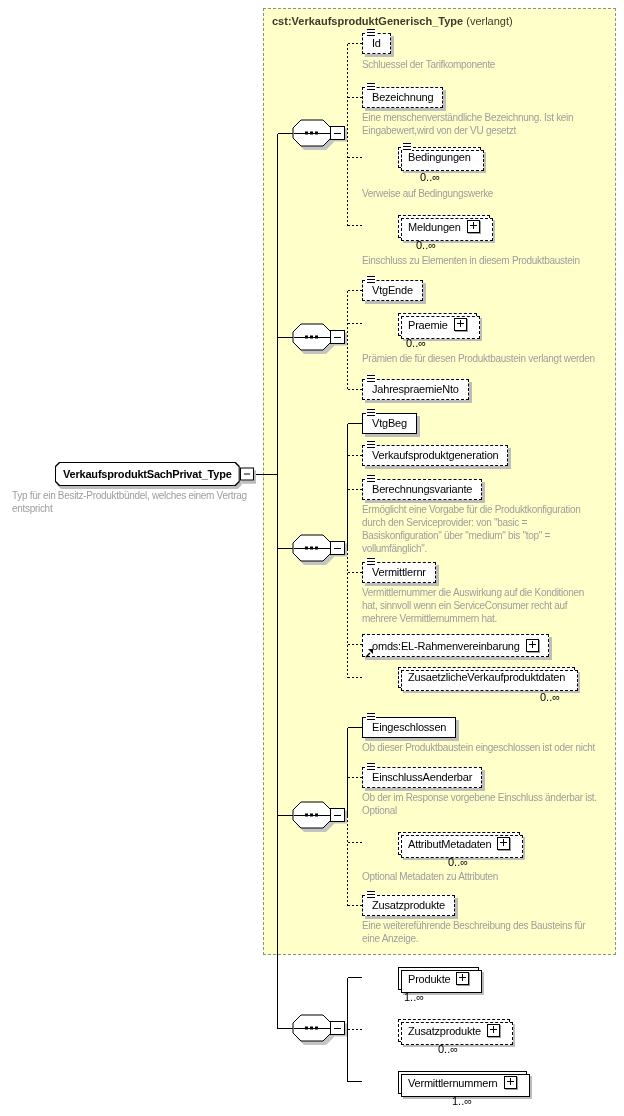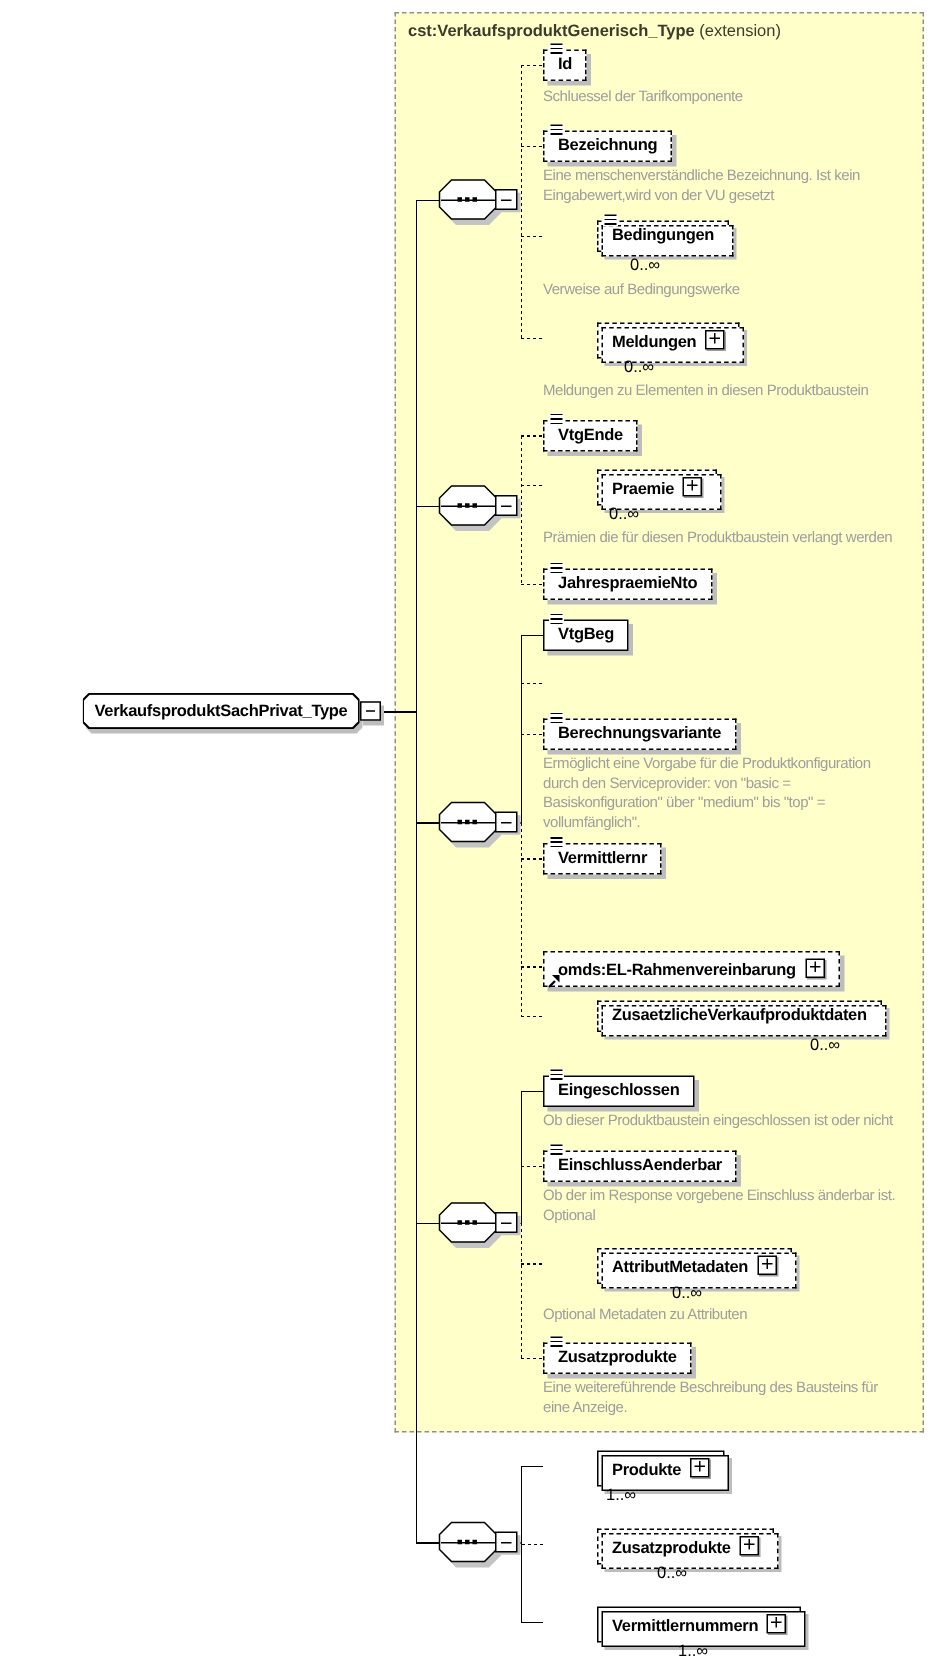--- a/index.html
+++ b/index.html
@@ -9,21 +9,21 @@
   
   .ext-box{position:absolute;left:263px;top:8px;width:353px;height:947px;box-sizing:border-box;
            background:#FFFFC9;border:1px dashed #8f8f8f;z-index:0;}
   .ext-title{position:absolute;left:8px;top:6px;font-size:11px;color:#3b3b2c;white-space:nowrap;}
   .ext-title .b{font-weight:bold;}
 
   svg.lines{position:absolute;left:0;top:0;z-index:1;}
 
   
   .el{position:absolute;z-index:2;background:#fff;border:1px solid #000;color:#000;
-      font-size:11px;font-weight:bold;letter-spacing:-0.2px;line-height:11px;
+      font-size:11px;font-weight:normal;letter-spacing:-0.2px;line-height:11px;
       padding:4px 9px;white-space:nowrap;box-shadow:3px 3px 0 #bdbdbd;}
   .el.dashed{border-style:dashed;}
   .el.stacked{box-shadow:none;margin-left:36px;}
   .el.stacked::before{content:"";position:absolute;left:2px;top:2px;width:100%;height:100%;
       border:1px dashed #000;background:#fff;z-index:-1;box-shadow:2px 2px 0 #bdbdbd;}
   .el.stacked:not(.dashed)::before{border-style:solid;}
 
   
   .lines-icon{position:absolute;left:3px;top:-5px;width:10px;height:8px;background:#fff;}
   .lines-icon::before{content:"";position:absolute;left:1px;top:0;width:8px;height:7px;
@@ -57,21 +57,21 @@
   .minus-tab::before{content:"";position:absolute;left:3px;top:5px;width:6px;height:1px;background:#000;}
 </style>
 </head>
 <body>
 
 <div class="canvas">
 
   <div class="ext-box">
     <div class="ext-title">
       <span class="b">cst:VerkaufsproduktGenerisch_Type</span>
-      <span>(extension)</span>
+      <span>(verlangt)</span>
     </div>
   </div>
 
   <svg class="lines" width="624" height="1116">
     <g stroke="#000" stroke-width="1" fill="none" shape-rendering="crispEdges">
       <path d="M190 474.5 H277.5 M277.5 133.5 V1028.5
         M277.5 133.5 H293 M277.5 337.5 H293 M277.5 548.5 H293 M277.5 815.5 H293 M277.5 1028.5 H293
         M344 548.5 H347.5 M347.5 548.5 V423.5 M347.5 423.5 H362
         M344 815.5 H347.5 M347.5 815.5 V727.5 M347.5 727.5 H362
         M344 1028.5 H347.5 M347.5 977.5 V1081.5 M347.5 977.5 H362 M347.5 1081.5 H362"></path>
@@ -139,20 +139,22 @@
       <line x1="41" y1="0.5" x2="48" y2="0.5" stroke="#000"></line>
     </g>
   </svg>
 
   <div class="root-wrap">
     <div class="root-box">
         <div class="root-inner">VerkaufsproduktSachPrivat_Type</div>
       </div>
     <span class="minus-tab"></span>
   </div>
+  <div class="ann" style="left:12px;top:489px">Typ für ein Besitz-Produktbündel, welches einem Vertrag
+entspricht</div>
 
   <div class="el dashed" style="left:362px;top:33px">
     <span class="lines-icon"></span>
     <span>Id</span>
   </div>
   <div class="ann" style="left:362px;top:58px">Schluessel der Tarifkomponente</div>
 
   <div class="el dashed" style="left:362px;top:87px">
     <span class="lines-icon"></span>
     <span>Bezeichnung</span>
@@ -164,21 +166,21 @@
     <span class="lines-icon"></span>
     <span>Bedingungen</span>
   </div>
   <div class="occ" style="left:420px;top:171px">0..∞</div>
   <div class="ann" style="left:362px;top:187px">Verweise auf Bedingungswerke</div>
 
   <div class="el dashed stacked" style="left:362px;top:215px">
     <span>Meldungen</span><span class="plus-box"></span>
   </div>
   <div class="occ" style="left:416px;top:239px">0..∞</div>
-  <div class="ann" style="left:362px;top:254px">Meldungen zu Elementen in diesen Produktbaustein</div>
+  <div class="ann" style="left:362px;top:254px">Einschluss zu Elementen in diesem Produktbaustein</div>
 
   <div class="el dashed" style="left:362px;top:280px">
     <span class="lines-icon"></span>
     <span>VtgEnde</span>
   </div>
 
   <div class="el dashed stacked" style="left:362px;top:313px">
     <span>Praemie</span><span class="plus-box"></span>
   </div>
   <div class="occ" style="left:406px;top:337px">0..∞</div>
@@ -187,34 +189,41 @@
   <div class="el dashed" style="left:362px;top:379px">
     <span class="lines-icon"></span>
     <span>JahrespraemieNto</span>
   </div>
 
   <div class="el" style="left:362px;top:413px">
     <span class="lines-icon"></span>
     <span>VtgBeg</span>
   </div>
 
+  <div class="el dashed" style="left:362px;top:445px">
+    <span class="lines-icon"></span>
+    <span>Verkaufsproduktgeneration</span>
+  </div>
 
   <div class="el dashed" style="left:362px;top:479px">
     <span class="lines-icon"></span>
     <span>Berechnungsvariante</span>
   </div>
   <div class="ann" style="left:362px;top:503px">Ermöglicht eine Vorgabe für die Produktkonfiguration
 durch den Serviceprovider: von "basic =
 Basiskonfiguration" über "medium" bis "top" =
 vollumfänglich".</div>
 
   <div class="el dashed" style="left:362px;top:562px">
     <span class="lines-icon"></span>
     <span>Vermittlernr</span>
   </div>
+  <div class="ann" style="left:362px;top:586px">Vermittlernummer die Auswirkung auf die Konditionen
+hat, sinnvoll wenn ein ServiceConsumer recht auf
+mehrere Vermittlernummern hat.</div>
 
   <div class="el dashed stacked" style="left:362px;top:667px">
     <span>ZusaetzlicheVerkaufproduktdaten</span>
   </div>
 
   <div class="el dashed" style="left:362px;top:634px">
     <span class="ref-icon"><svg width="9" height="9">
           <path d="M1 8 L5 4" stroke="#000" stroke-width="1.5" fill="none"></path>
           <polygon points="3,0 8,0 8,5" fill="#000"></polygon>
         </svg></span>

